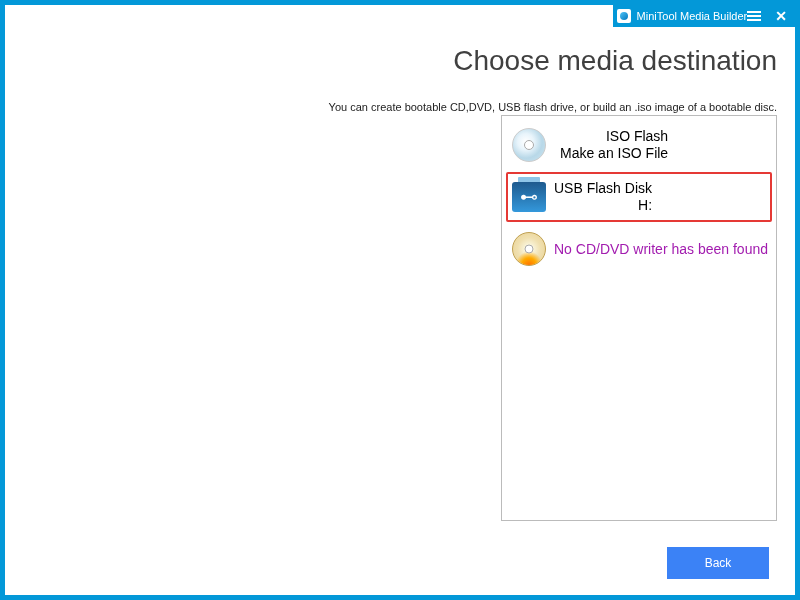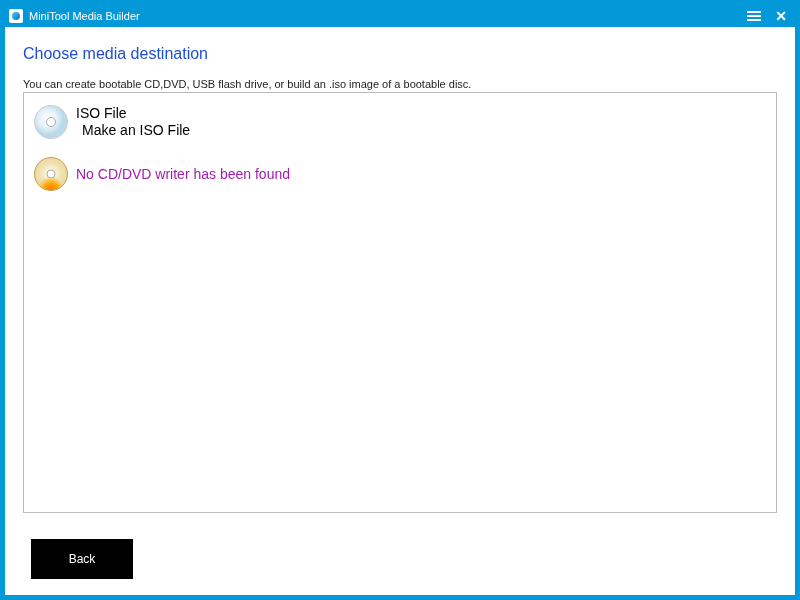--- a/index.html
+++ b/index.html
@@ -1,15 +1,15 @@
 <!DOCTYPE html>
 <html><head>
   <meta charset="utf-8">
   <style>
-    * { margin: 0; padding: 0; box-sizing: border-box; }
+    * { margin: 0; padding: 0; box-sizing: border-box; align-items: flex-end; }
     body {
       width: 800px;
       height: 600px;
       font-family: Arial, sans-serif;
       background: #000;
       overflow: hidden;
     }
     .window {
       width: 800px;
       height: 600px;
@@ -61,24 +61,24 @@
       cursor: pointer;
       font-weight: bold;
     }
     .content {
       flex: 1;
       padding: 18px 18px 12px 18px;
       display: flex;
       flex-direction: column;
     }
     .page-title {
-      color: #1d4ed8;
-      font-size: 16px;
+      color: #404040;
+      font-size: 28px;
       font-weight: normal;
-      margin-bottom: 15px;
+      margin-bottom: 24px;
     }
     .page-desc {
       font-size: 11px;
       color: #222;
       margin-bottom: 2px;
     }
     .list-box {
       border: 1px solid #bbb;
       flex: 1;
       padding: 4px;
@@ -185,25 +185,25 @@
     .option-single {
       font-size: 14px;
       color: #a21caf;
     }
     .footer {
       display: flex;
       justify-content: space-between;
       padding: 14px 26px 16px 26px;
     }
     .btn {
-      background: #000000;
+      background: #3b82f6;
       color: #fff;
       border: none;
       width: 102px;
-      height: 40px;
+      height: 32px;
       font-size: 12px;
       cursor: pointer;
     }
   </style>
 </head>
 <body>
 
 <div class="window">
   <div class="titlebar">
     <div class="titlebar-icon"></div>
@@ -222,25 +222,34 @@
     <h1 class="page-title">Choose media destination</h1>
     <div class="page-desc">You can create bootable CD,DVD, USB flash drive, or build an .iso image of a bootable disc.</div>
 
     <div class="list-box">
 
       <div class="option">
         <div class="option-icon">
           <div class="iso-icon"></div>
         </div>
         <div class="option-text">
-          <span>ISO File</span>
+          <span>ISO Flash</span>
           <span class="sub">Make an ISO File</span>
         </div>
       </div>
 
+      <div class="option highlighted">
+        <div class="option-icon">
+          <div class="usb-icon"></div>
+        </div>
+        <div class="option-text">
+          <span>USB Flash Disk</span>
+          <span class="sub">H:</span>
+        </div>
+      </div>
 
       <div class="option">
         <div class="option-icon">
           <div class="cd-icon"></div>
         </div>
         <div class="option-single">No CD/DVD writer has been found</div>
       </div>
 
     </div>
   </div>

